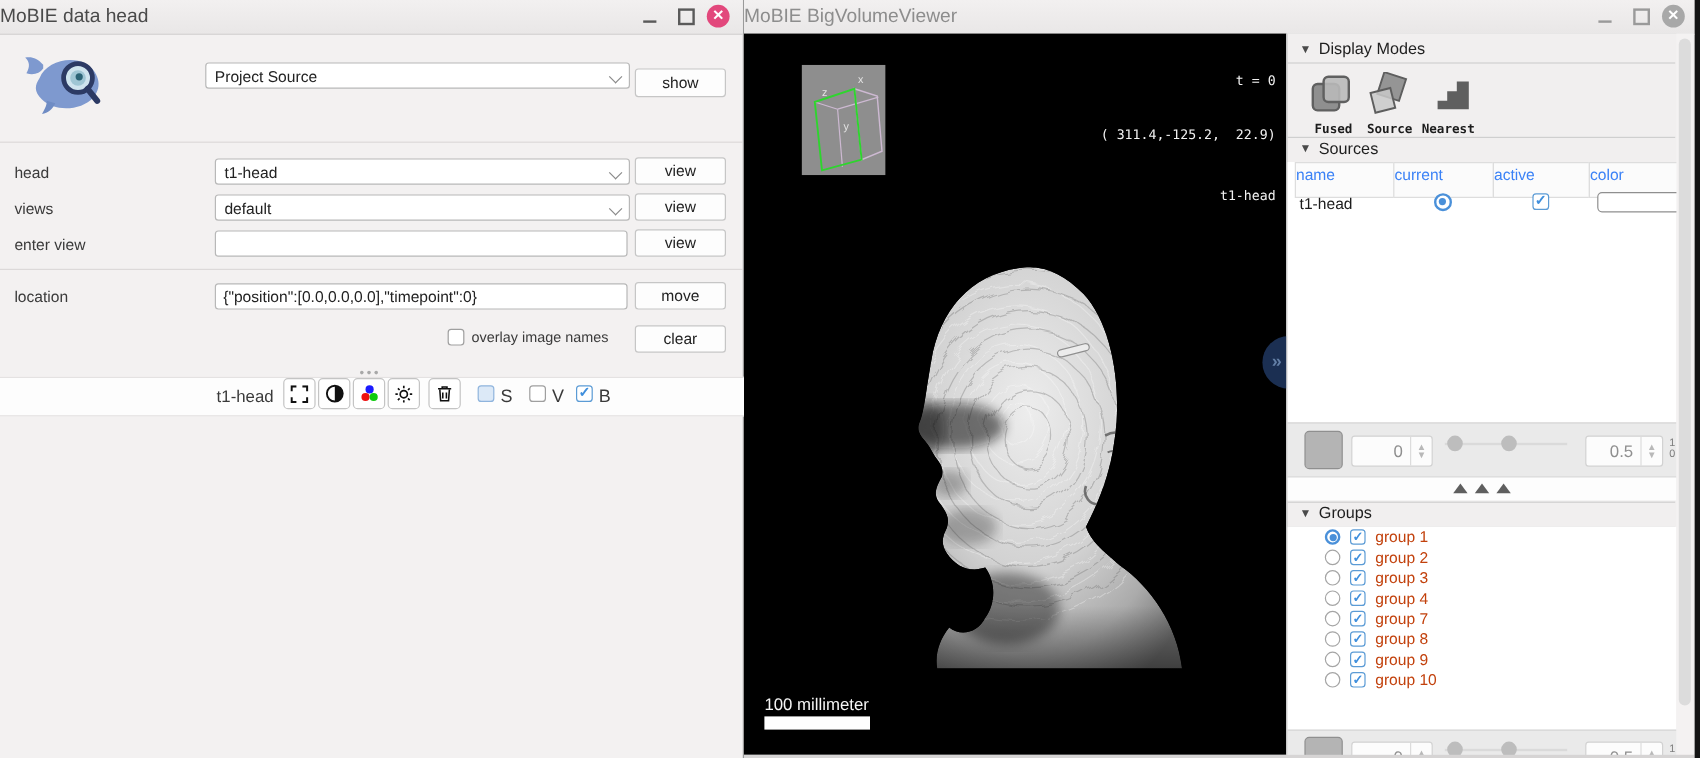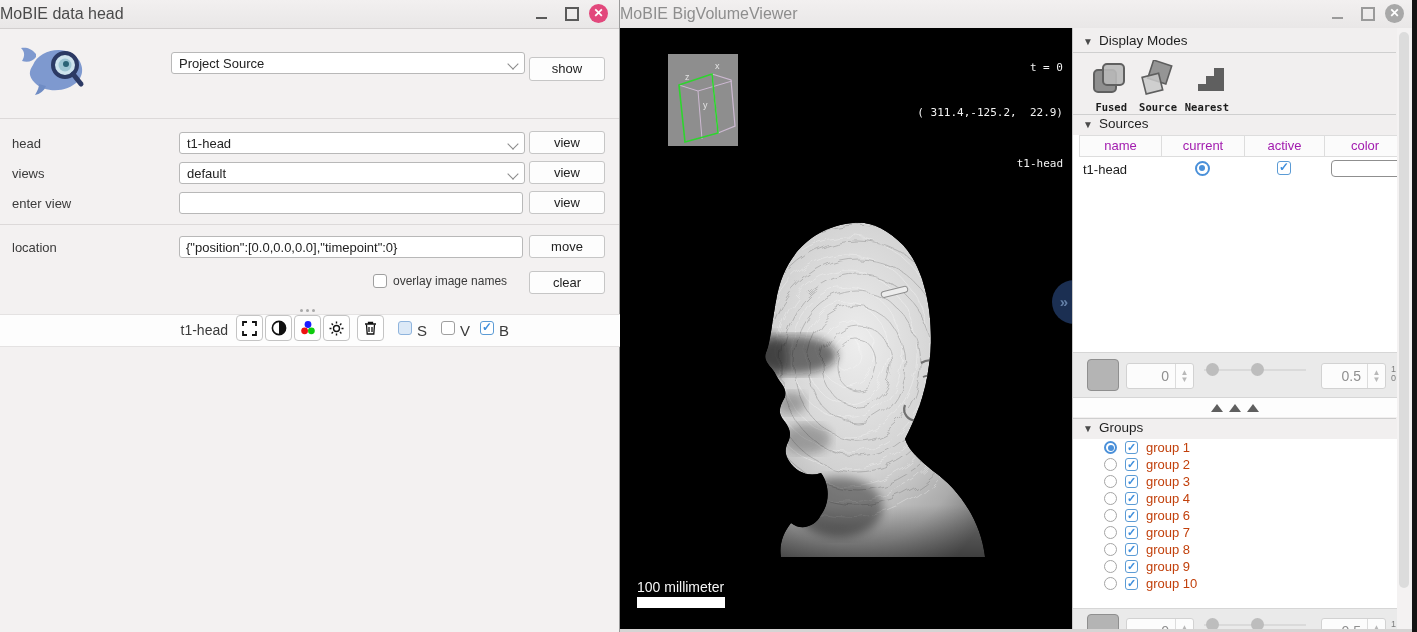--- a/index.html
+++ b/index.html
@@ -42,21 +42,21 @@
   .expander{position:absolute;width:24px;height:44px;background:#1b2f52;border-radius:22px 0 0 22px;color:#637fa6;font-size:15px;line-height:44px;text-align:center;font-weight:bold;}
   .gripdots{position:absolute;display:flex;flex-direction:column;gap:5px;}
   .gripdots i{width:3px;height:3px;border-radius:50%;background:#6d6d6d;}
   
   .panel{position:absolute;background:#f1efef;border-left:1px solid #c9c9c9;box-sizing:border-box;}
   .sechead{position:absolute;left:0;right:16px;height:20px;border-bottom:1px solid #cfcfcf;}
   .sechead .tri{position:absolute;left:10px;top:4px;font-size:10px;color:#4a4a4a;}
   .sechead .stitle{position:absolute;left:26px;top:1px;font-size:13.5px;color:#1f1f1f;}
   .mode{position:absolute;width:46px;text-align:right;}
   .mode .mlabel{font-family:"DejaVu Sans Mono",monospace;font-weight:bold;font-size:10.5px;color:#1c1c1c;display:block;margin-top:1px;}
-  .thead{position:absolute;height:22px;background:#fbfbfb;border:1px solid #ddd;box-sizing:border-box;font-size:13px;color:#a21caf;text-align:center;line-height:20px;}
+  .thead{position:absolute;height:30px;background:#fbfbfb;border:1px solid #ddd;box-sizing:border-box;font-size:13px;color:#3b82f6;text-align:left;line-height:20px;}
   .trowtext{position:absolute;font-size:13px;color:#1d1d1d;}
   .colorbtn{position:absolute;width:70px;height:17px;background:#fff;border:1px solid #8f8f8f;border-radius:4px;box-sizing:border-box;}
   .strip{position:absolute;background:#eaeaea;border-top:1px solid #d6d6d6;border-bottom:1px solid #d6d6d6;box-sizing:border-box;overflow:hidden;}
   .sqbtn{position:absolute;width:32px;height:32px;background:#b4b4b4;border:1px solid #8f8f8f;border-radius:4px;box-sizing:border-box;}
   .spin{position:absolute;height:26px;border:1px solid #d2d2d2;border-radius:3px;background:#fcfcfc;display:flex;box-sizing:border-box;}
   .spin .num{flex:1;text-align:right;font-size:14px;color:#8f8f8f;padding:4px 6px 0 0;}
   .spin .step{width:17px;border-left:1px solid #dcdcdc;display:flex;flex-direction:column;align-items:center;justify-content:center;color:#b8b8b8;font-size:8px;line-height:7px;}
   .slider{position:absolute;height:13px;}
   .slider .track{position:absolute;left:0;right:0;top:6px;height:2px;background:#dadada;}
   .slider .knob{position:absolute;top:0;width:13px;height:13px;border-radius:50%;background:#bdbdbd;}
@@ -380,25 +380,20 @@
           <span class="glabel">group 3</span>
         </div>
         <div class="group-row">
           <span class="radio"></span>
           <span class="cb on"></span>
           <span class="glabel">group 4</span>
         </div>
         <div class="group-row">
           <span class="radio"></span>
           <span class="cb on"></span>
-          <span class="glabel">group 6</span>
-        </div>
-        <div class="group-row">
-          <span class="radio"></span>
-          <span class="cb on"></span>
           <span class="glabel">group 7</span>
         </div>
         <div class="group-row">
           <span class="radio"></span>
           <span class="cb on"></span>
           <span class="glabel">group 8</span>
         </div>
         <div class="group-row">
           <span class="radio"></span>
           <span class="cb on"></span>

